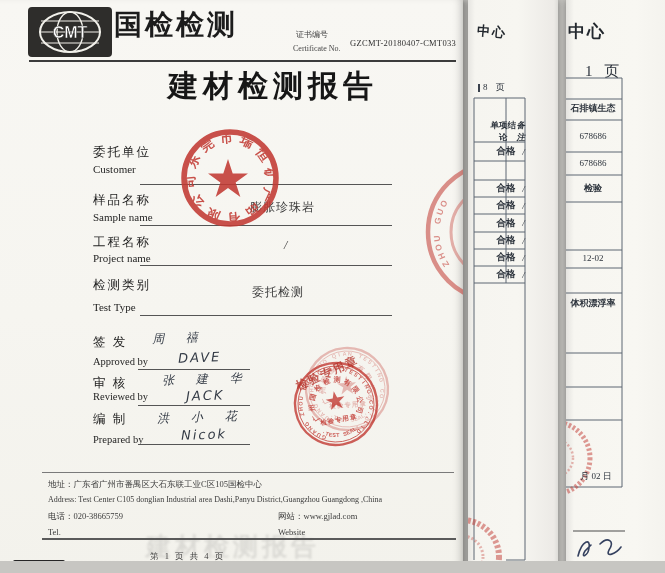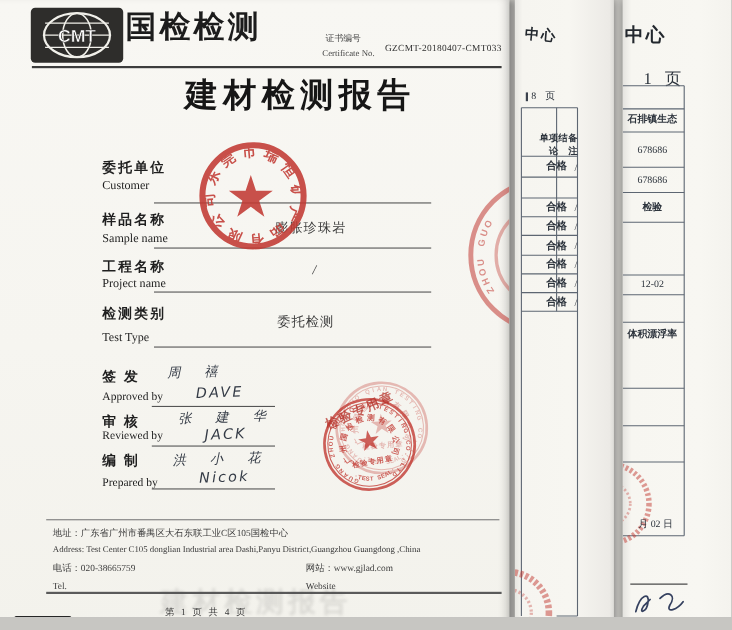--- a/index.html
+++ b/index.html
@@ -16,39 +16,39 @@
   .abs{position:absolute;}
   
   #logo-box{left:28px;top:7px;width:84px;height:50px;background:#2e2d2b;border-radius:4px;}
   #brand-cn{left:114px;top:6px;font-size:28px;font-weight:bold;letter-spacing:3px;color:#1c1c1c;}
   #brand-en{left:115px;top:41px;font-size:10px;font-weight:bold;letter-spacing:1.2px;color:#222;}
   .cert-lab{font-size:8px;color:#454545;}
   #cert-no{left:350px;top:38px;font-size:8.5px;color:#2f2f2f;letter-spacing:.3px;}
   #head-rule{left:29px;top:60px;width:427px;height:2px;background:#3c3c3c;}
   #doc-title{left:168px;top:66px;font-size:30px;font-weight:bold;letter-spacing:5px;color:#161616;}
   
-  .cn-label{font-size:12.5px;font-weight:bold;color:#1f1f1f;letter-spacing:2px;}
+  .cn-label{font-size:12.5px;font-weight:normal;color:#1f1f1f;letter-spacing:2px;}
   .en-label{font-size:11px;color:#1f1f1f;}
   .f-line{height:1px;background:#555;}
   .f-value{font-size:12px;color:#3a3a3a;letter-spacing:1px;}
   
   .hand{font-family:"DejaVu Sans",sans-serif;font-style:italic;color:#343b46;}
   .hand-cn{font-size:12px;letter-spacing:9px;transform:rotate(-2deg);}
   .hand-en{font-size:13px;letter-spacing:2px;transform:rotate(-2deg);}
   
   .ft{color:#3c3c3c;}
   #ghost{left:146px;top:530px;font-size:25px;font-weight:bold;letter-spacing:4px;
          color:#4c4c4c;opacity:.14;filter:blur(1.3px);}
   #bottom-bar{left:14px;top:563px;width:449px;height:7px;background:#424242;}
   #bottom-blob{left:13px;top:560px;width:52px;height:11px;background:#262626;border-radius:2px;}
   
   .strip-head{font-weight:bold;color:#23282e;}
   .m-row{position:absolute;left:6px;width:51px;display:flex;align-items:center;}
   .m-c1{width:32px;text-align:center;font-size:9.5px;font-weight:bold;color:#2c333c;padding-left:16px;}
-  .m-c2{flex:1;text-align:center;font-size:9px;color:#2c333c;}
+  .m-c2{flex:1;text-align:center;font-size:9px;color:#2c333c;font-style:italic;}
   .r-cell{position:absolute;left:0;width:54px;text-align:center;font-size:9px;color:#2c333c;font-weight:bold;}
   svg{display:block;}
 </style>
 </head>
 <body>
 
 <div id="scan">
 
   <div id="page-main" class="page">
 

